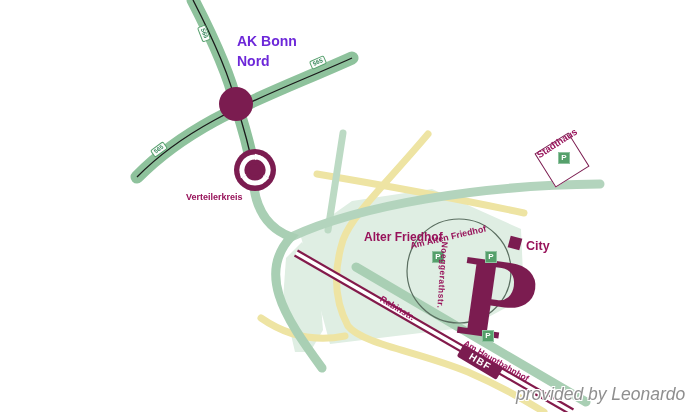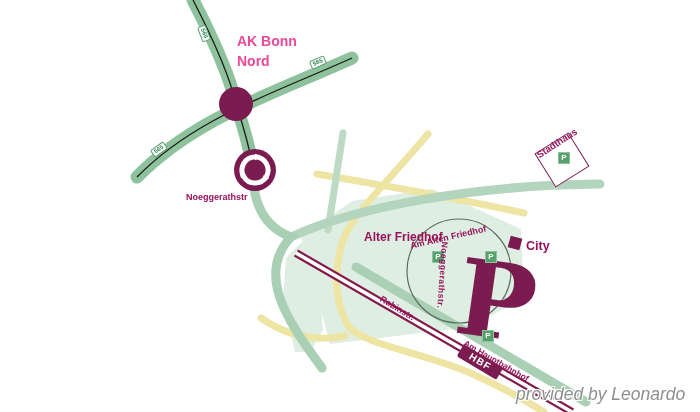--- a/index.html
+++ b/index.html
@@ -1,21 +1,21 @@
 <!DOCTYPE html>
 <html><head>
 <meta charset="utf-8">
 <style>
   html,body{margin:0;padding:0;}
   body{width:700px;height:412px;overflow:hidden;background:#ffffff;
        font-family:"Liberation Sans", sans-serif;}
   #stage{position:relative;width:700px;height:412px;background:#ffffff;}
   #mapsvg{position:absolute;left:0;top:0;}
   .lbl{position:absolute;color:#97125a;font-weight:bold;white-space:pre-line;line-height:1.4;}
-  .lbl-junction{left:237px;top:31px;font-size:14px;line-height:1.45;color:#ec4899;}
+  .lbl-junction{left:237px;top:31px;font-size:14px;line-height:1.45;color:#6d28d9;}
   .lbl-roundabout{left:186px;top:191px;font-size:9px;}
   .lbl-park{left:364px;top:229px;font-size:12px;}
   .lbl-amaltenfriedhof{left:409px;top:240px;font-size:9px;transform:rotate(-13deg);transform-origin:0 0;white-space:nowrap;}
   .lbl-noeggerath{left:450px;top:242px;font-size:8.5px;letter-spacing:.5px;transform:rotate(94deg);transform-origin:0 0;white-space:nowrap;}
   .lbl-city{left:526px;top:238px;font-size:12.5px;}
   .lbl-stadthaus{left:534px;top:150px;font-size:9.5px;transform:rotate(-33deg);transform-origin:0 0;white-space:nowrap;}
   .lbl-rabinstr{left:384px;top:293px;font-size:9px;transform:rotate(31deg);transform-origin:0 0;white-space:nowrap;}
   .lbl-amhbf{left:467px;top:338px;font-size:8.5px;transform:rotate(30deg);transform-origin:0 0;white-space:nowrap;}
   .badge{position:absolute;font-size:6px;font-weight:bold;color:#35855a;background:#fbfdfb;
          border:1px solid #57a06e;border-radius:2px;padding:0 2px;line-height:7px;height:7px;}
@@ -102,21 +102,21 @@
 
   <div class="p-icon p-stadthaus">P</div>
   <div class="p-icon p-hotel-left">P</div>
   <div class="p-icon p-hotel-right">P</div>
   <div class="p-icon p-hbf">P</div>
 
   <div class="hbf-badge">HBF</div>
 
   <div class="lbl lbl-junction">AK Bonn
 Nord</div>
-  <div class="lbl lbl-roundabout">Noeggerathstr</div>
+  <div class="lbl lbl-roundabout">Verteilerkreis</div>
   <div class="lbl lbl-park">Alter Friedhof</div>
   <div class="lbl lbl-amaltenfriedhof">Am Alten Friedhof</div>
   <div class="lbl lbl-noeggerath">Noeggerathstr.</div>
   <div class="lbl lbl-city">City</div>
   <div class="lbl lbl-stadthaus">Stadthaus</div>
   <div class="lbl lbl-rabinstr">Rabinstr.</div>
   <div class="lbl lbl-amhbf">Am Hauptbahnhof</div>
 
   <div class="watermark">provided by Leonardo</div>
 </div>

